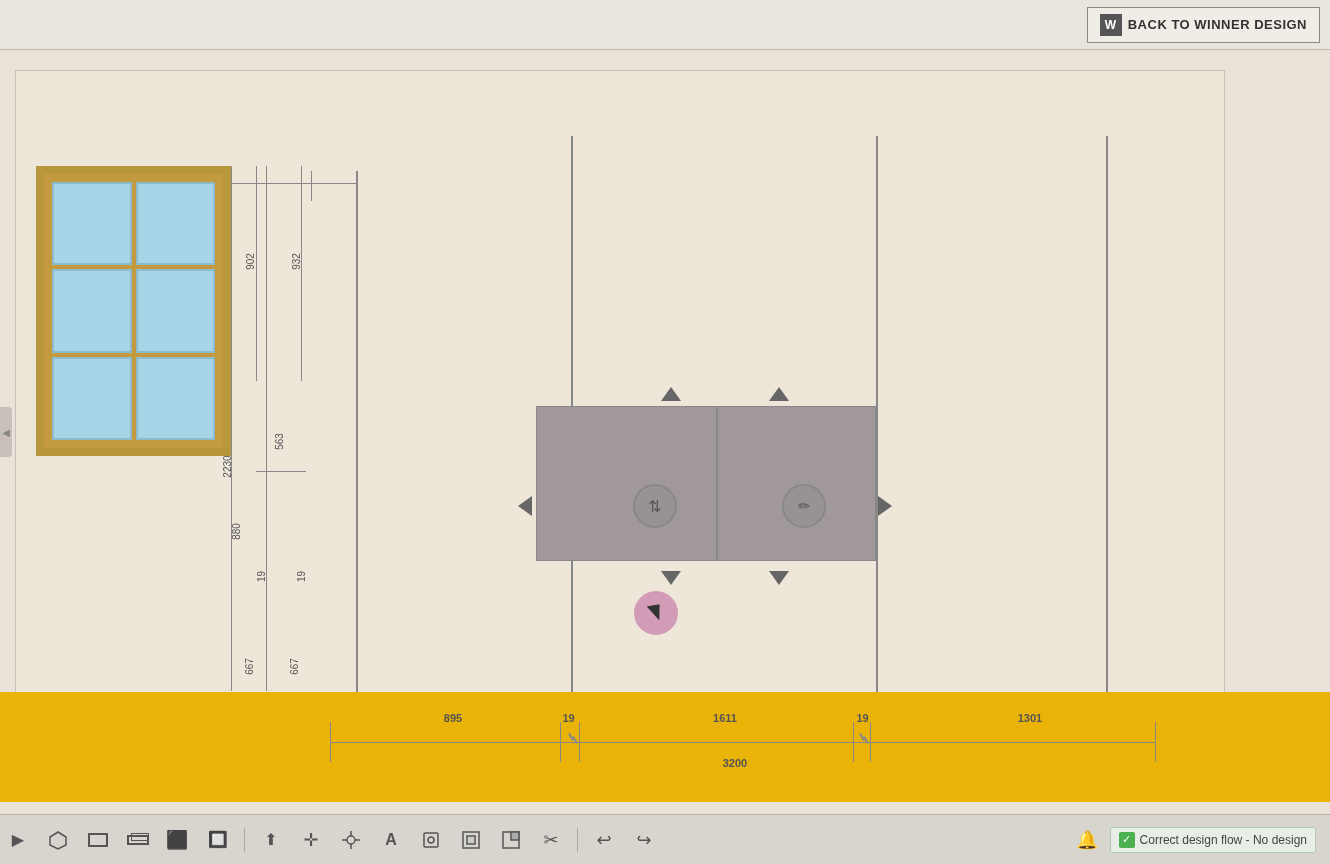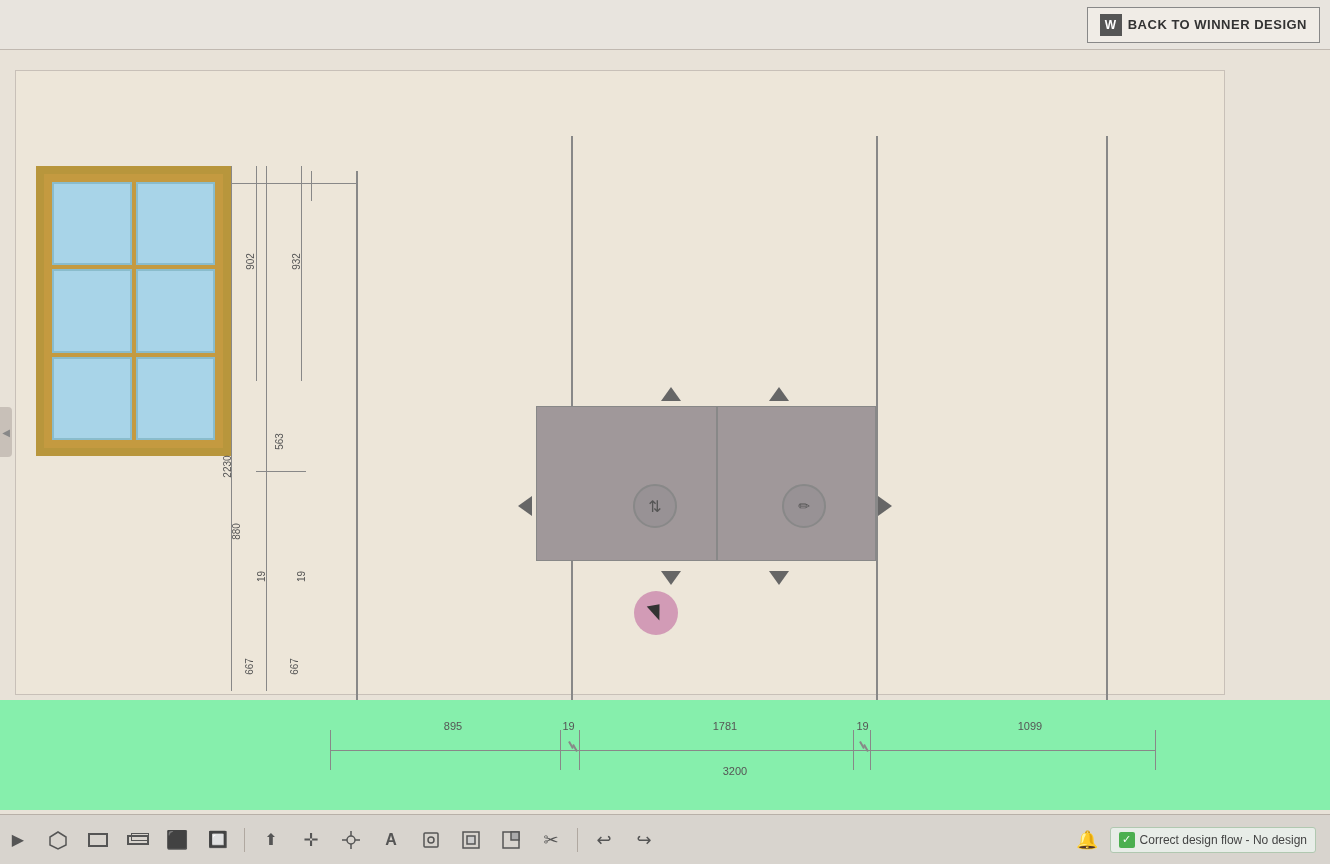--- a/index.html
+++ b/index.html
@@ -176,23 +176,24 @@
       height: 0;
       border-left: 10px solid transparent;
       border-right: 3px solid transparent;
       border-top: 16px solid #333;
       transform: rotate(-10deg) translateX(-2px);
     }
 
     
     #measurement-area {
       position: absolute;
-      bottom: 4px; left: 0; right: 0;
+      bottom: 12px; left: 0; right: 0;
       height: 110px;
-      background: #86efac;
+      background: #eab308;
+      font-weight: bold;
     }
     .measurement-label {
       position: absolute;
       font-size: 11px;
       color: #555;
       text-align: center;
     }
 
     
     #toolbar {
@@ -370,23 +371,23 @@
     <div style="position:absolute; top:30px; left:1155px; width:1px; height:40px; background:#888;"></div>
 
     <div style="position:absolute; top:50px; left:330px; width:230px; height:1px; background:#888;"></div>
     <div style="position:absolute; top:50px; left:560px; width:20px; height:1px; background:#888;"></div>
     <div style="position:absolute; top:50px; left:579px; width:275px; height:1px; background:#888;"></div>
     <div style="position:absolute; top:50px; left:853px; width:20px; height:1px; background:#888;"></div>
     <div style="position:absolute; top:50px; left:870px; width:285px; height:1px; background:#888;"></div>
 
     <div class="measurement-label" style="top:20px; left:413px; width:80px;">895</div>
     <div class="measurement-label" style="top:20px; left:556px; width:25px;">19</div>
-    <div class="measurement-label" style="top:20px; left:680px; width:90px;">1781</div>
+    <div class="measurement-label" style="top:20px; left:680px; width:90px;">1611</div>
     <div class="measurement-label" style="top:20px; left:850px; width:25px;">19</div>
-    <div class="measurement-label" style="top:20px; left:985px; width:90px;">1099</div>
+    <div class="measurement-label" style="top:20px; left:985px; width:90px;">1301</div>
     <div class="measurement-label" style="top:65px; left:680px; width:110px;">3200</div>
 
     <div style="position:absolute; top:44px; left:567px; width:8px; height:2px; background:#888; transform:rotate(60deg);"></div>
     <div style="position:absolute; top:47px; left:571px; width:8px; height:2px; background:#888; transform:rotate(60deg);"></div>
     <div style="position:absolute; top:44px; left:858px; width:8px; height:2px; background:#888; transform:rotate(60deg);"></div>
     <div style="position:absolute; top:47px; left:862px; width:8px; height:2px; background:#888; transform:rotate(60deg);"></div>
   </div>
 
 </div>
 

